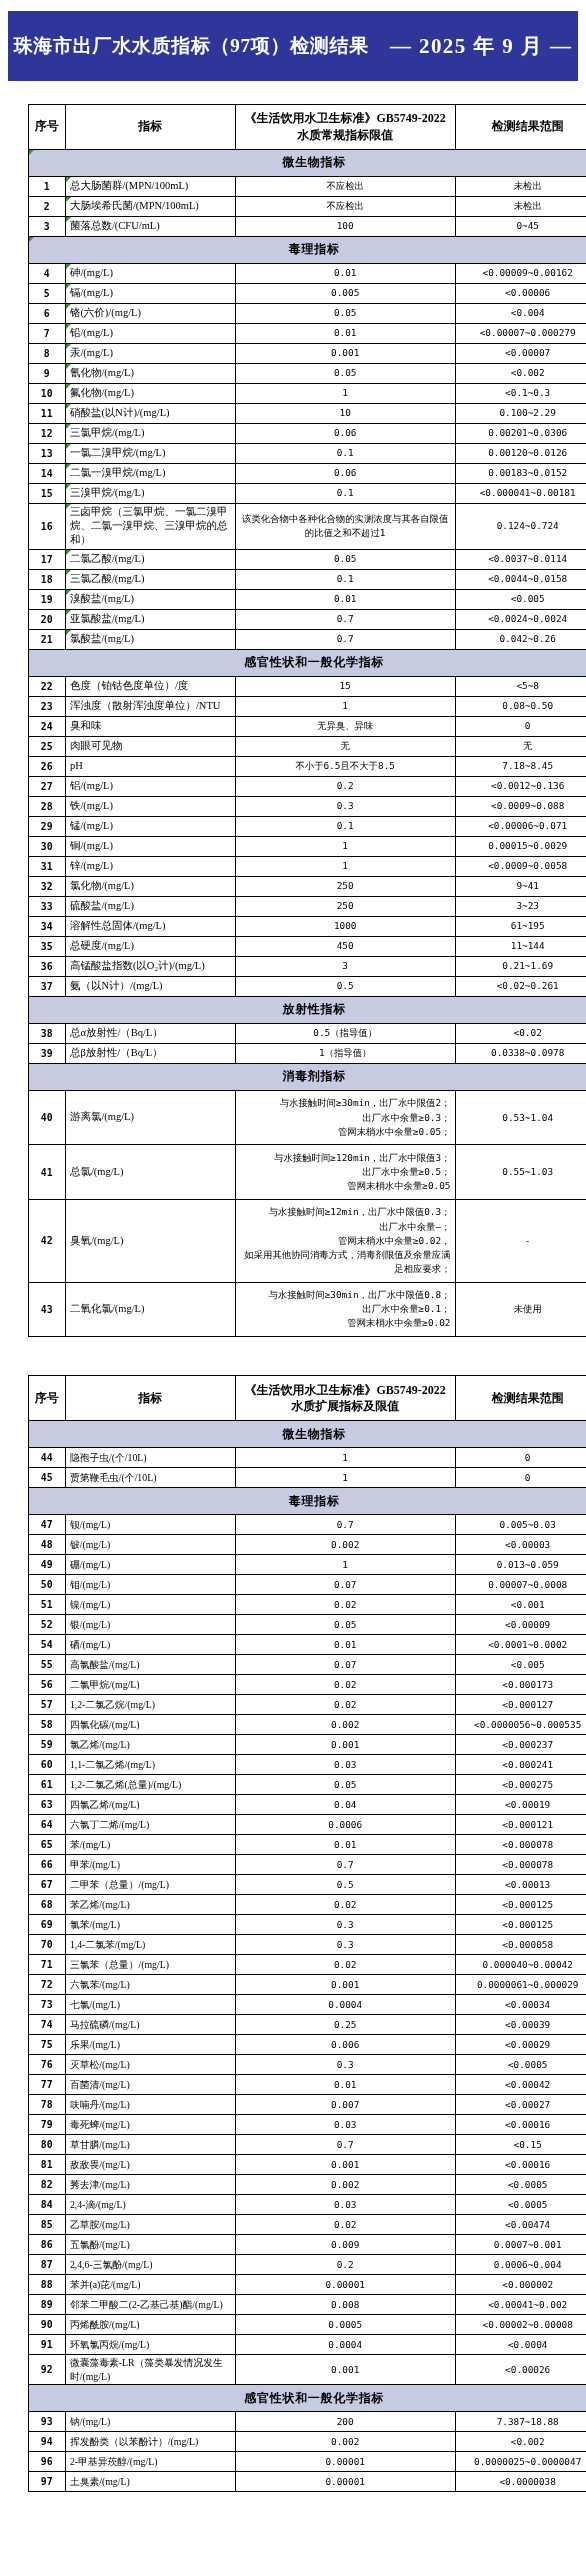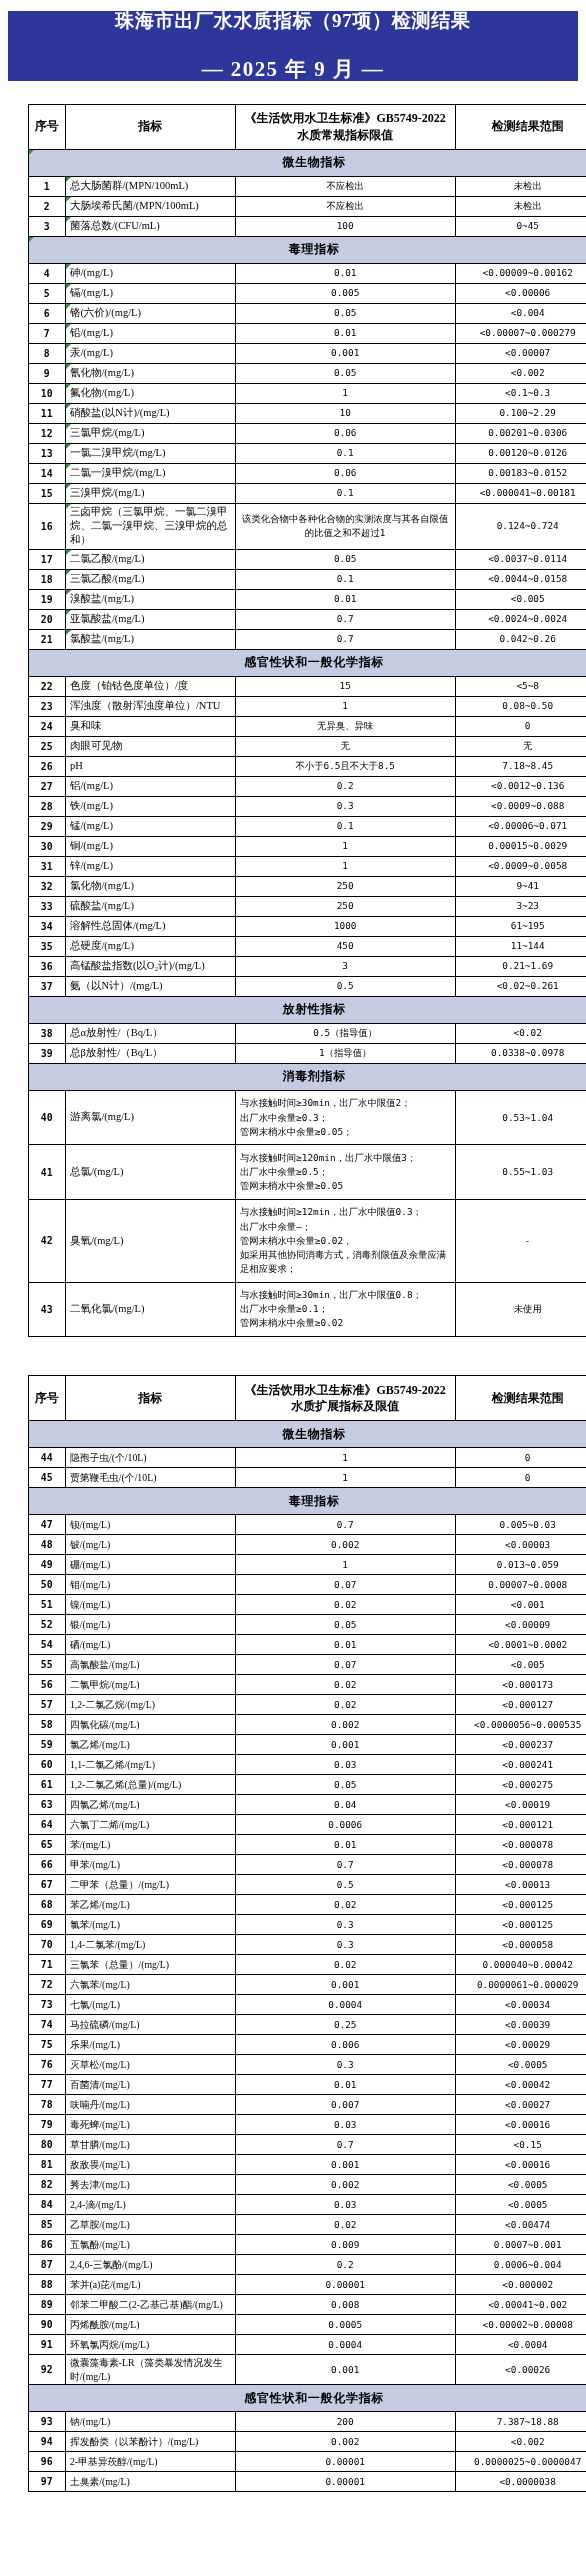--- a/index.html
+++ b/index.html
@@ -2,21 +2,21 @@
 <html style="--banner-bg: #2E3799; --section-bg: #C5CBE0; --marker-green: #3E8E3E;font-size:11.2px"><head>
 <meta charset="utf-8">
 <style>
   html,body{margin:0;padding:0;background:#ffffff;}
   body{width:586px;font-family:"Liberation Serif","DejaVu Serif",serif;color:#000;}
   .page{padding:10.5px 7.7px 12.6px 7.7px;}
 
   
   .banner{
     height:70px;background:var(--banner-bg,#2E3799);color:#fff;
-    display:flex;flex-direction:column;align-items:center;justify-content:center;
+    display:flex;align-items:center;justify-content:center;
     gap:21px;margin-bottom:23px;
   }
   .title-line1{font-size:19px;font-weight:bold;letter-spacing:0.7px;}
   .title-line2{font-size:21px;font-weight:bold;letter-spacing:1.4px;}
 
   
   table.report-table{
     width:571px;border-collapse:collapse;table-layout:fixed;
     border:1.4px solid #000;
     margin-left:20px;
@@ -35,21 +35,21 @@
   tr.section td{
     height:27px;background:var(--section-bg,#C5CBE0);
     font-weight:bold;font-size:12px;text-align:center;letter-spacing:0.7px;
   }
   td.no{text-align:center;font-weight:bold;font-family:"DejaVu Sans Mono",monospace;font-size:9.8px;}
   td.indicator{text-align:left;line-height:1.35;}
   td.limit, td.result{
     text-align:center;font-family:"DejaVu Sans Mono",monospace;font-size:9.4px;line-height:1.5;
   }
   td.limit{white-space:pre-line;}
-  td.limit.multiline{text-align:left;padding:5.6px 4.2px;}
+  td.limit.multiline{text-align:right;padding:5.6px 4.2px;}
   
   .marked::before{
     content:"";position:absolute;top:0;left:0;width:0;height:0;
     border-top:5.6px solid var(--marker-green,#3E8E3E);
     border-right:5.6px solid transparent;
   }
 </style>
 </head>
 <body>
 

